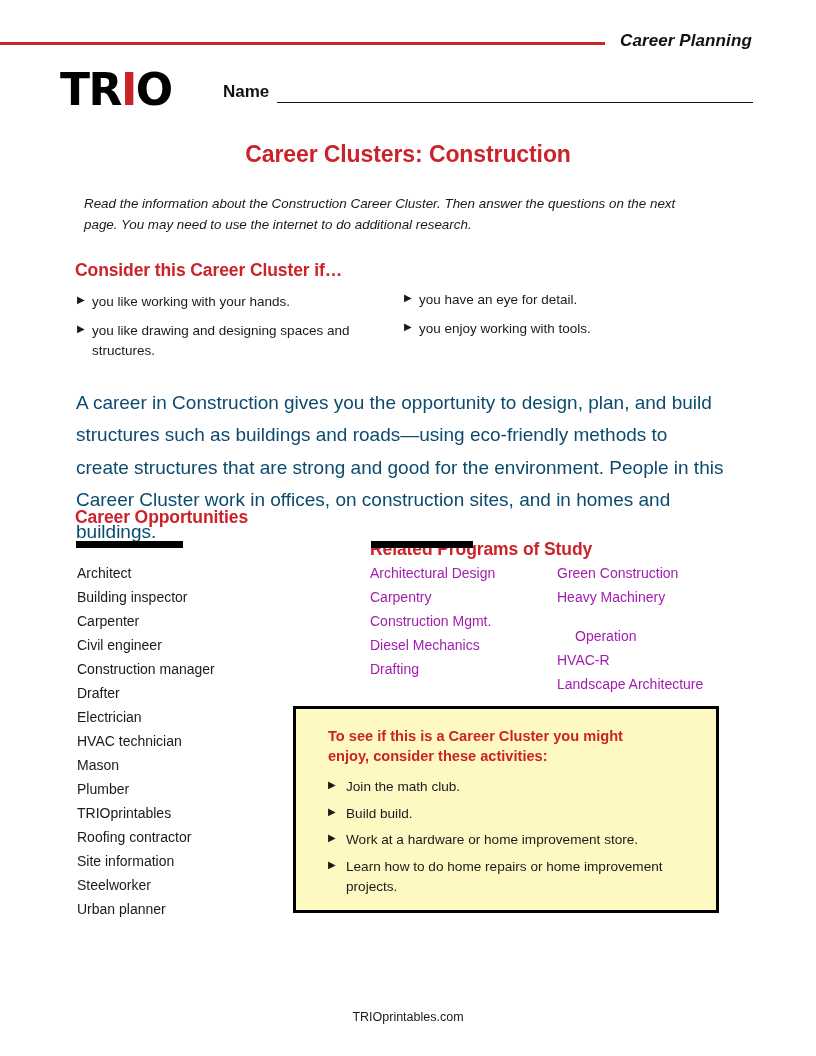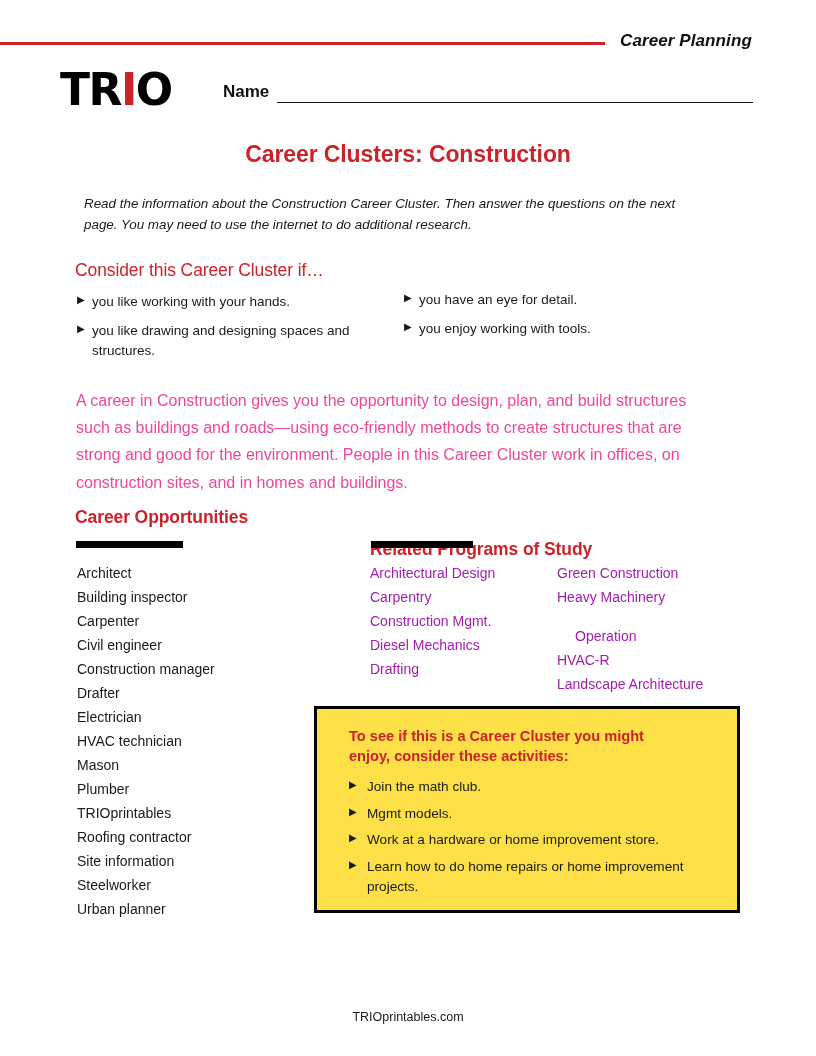--- a/index.html
+++ b/index.html
@@ -91,21 +91,21 @@
     line-height: 1.53;
     color: #1a1a1a;
   }
 
   
   .consider-head {
     position: absolute;
     left: 75px;
     top: 260px;
     font-size: 17.5px;
-    font-weight: normal;
+    font-weight: bold;
     color: #cc2229;
     letter-spacing: -0.1px;
     text-align: center;
   }
 
   .consider-col {
     position: absolute;
     font-size: 13.5px;
     line-height: 1.48;
     color: #1a1a1a;
@@ -126,23 +126,23 @@
     line-height: 1.45;
     color: #1a1a1a;
   }
 
   
   .desc {
     position: absolute;
     left: 76px;
     top: 387px;
     width: 648px;
-    font-size: 16px;
+    font-size: 19px;
     line-height: 1.70;
-    color: #ec4899;
+    color: #0c4a6e;
   }
 
   
   .col-head {
     position: absolute;
     font-size: 17.5px;
     font-weight: bold;
     color: #cc2229;
     letter-spacing: -0.1px;
   }
@@ -175,26 +175,26 @@
     line-height: 24px;
     color: #a21caf;
   }
   .prog-col.p1 { left: 370px; width: 180px; }
   .prog-col.p2 { left: 557px; width: 200px; }
   .prog-col .indent { padding-left: 18px; margin-top: 15px; }
 
   
   .act-box {
     position: absolute;
-    left: 314px;
+    left: 293px;
     top: 706px;
     width: 420px;
     height: 201px;
     border: 3px solid #000000;
-    background: #fde047;
+    background: #fef9c3;
   }
   .act-head {
     position: absolute;
     left: 32px;
     top: 18px;
     width: 330px;
     font-size: 14.6px;
     font-weight: bold;
     line-height: 1.35;
     color: #cc2229;
@@ -305,21 +305,21 @@
 
   <div class="act-box">
     <div class="act-head">To see if this is a Career Cluster you might enjoy, consider these activities:</div>
     <div class="act-list">
       <div class="bullet-row">
         <span class="tri">▶</span>
         <span>Join the math club.</span>
       </div>
       <div class="bullet-row">
         <span class="tri">▶</span>
-        <span>Mgmt models.</span>
+        <span>Build build.</span>
       </div>
       <div class="bullet-row">
         <span class="tri">▶</span>
         <span>Work at a hardware or home improvement store.</span>
       </div>
       <div class="bullet-row">
         <span class="tri">▶</span>
         <span>Learn how to do home repairs or home improvement projects.</span>
       </div>
     </div>

